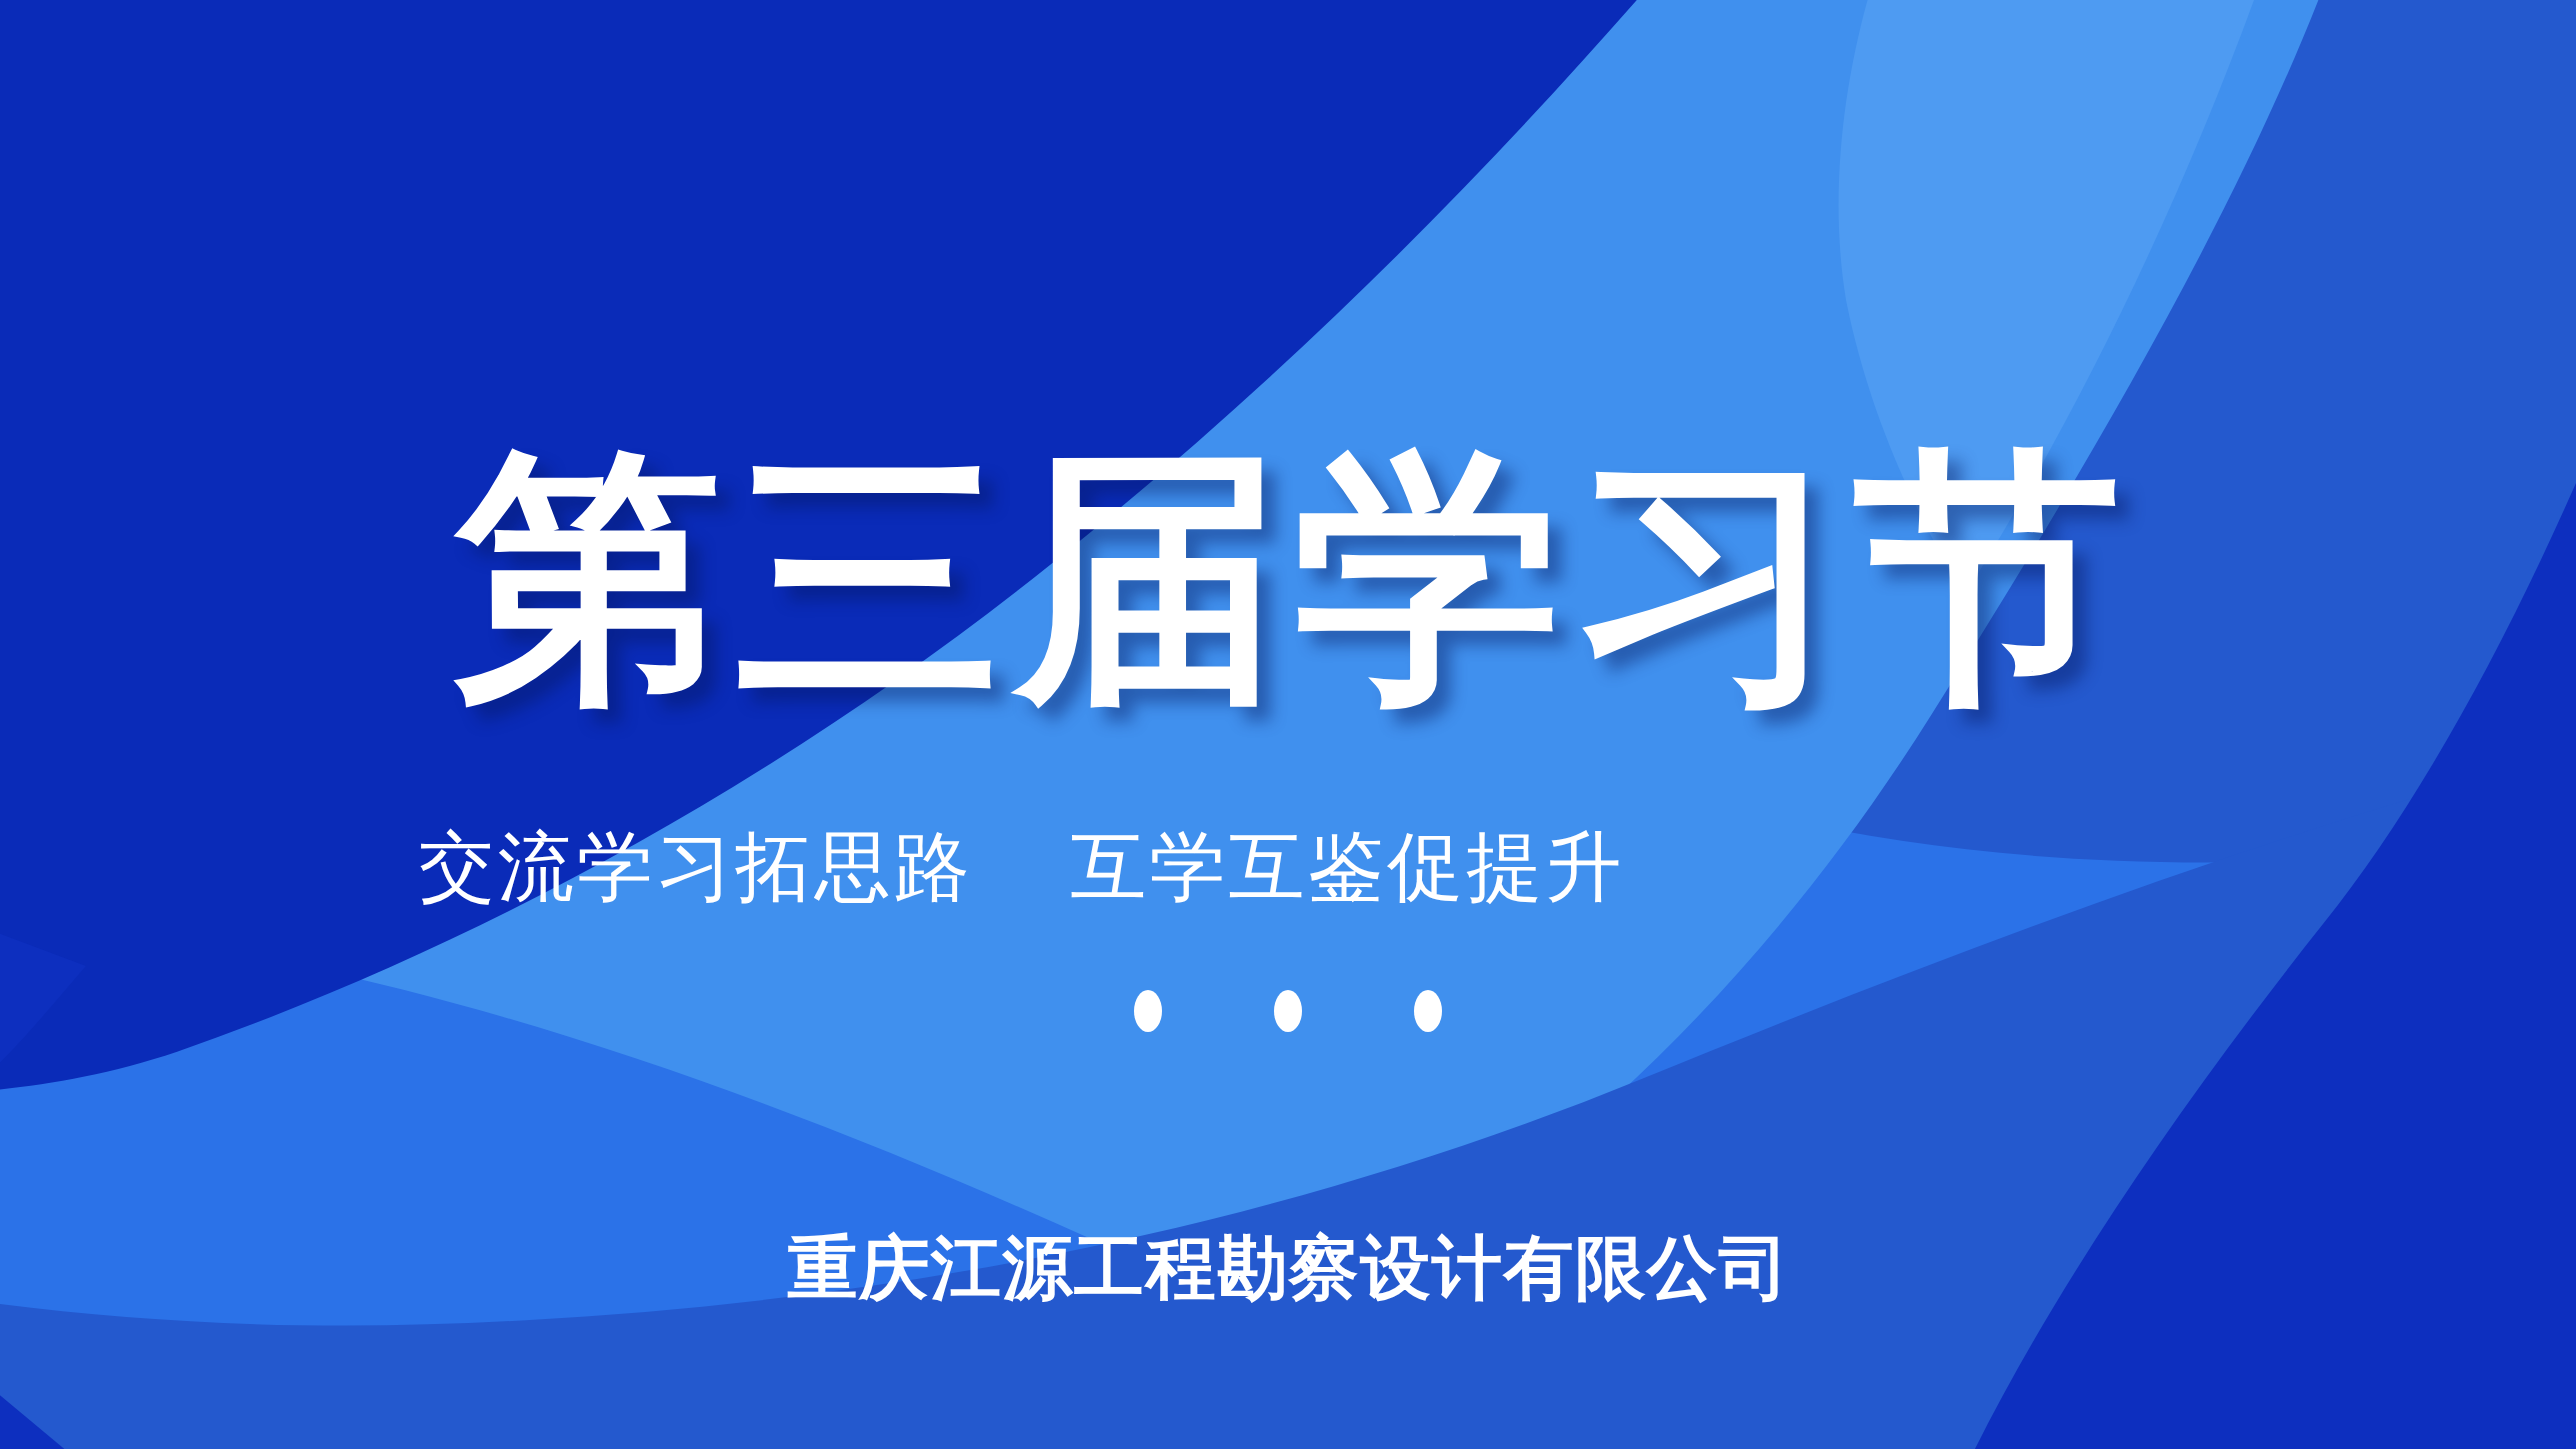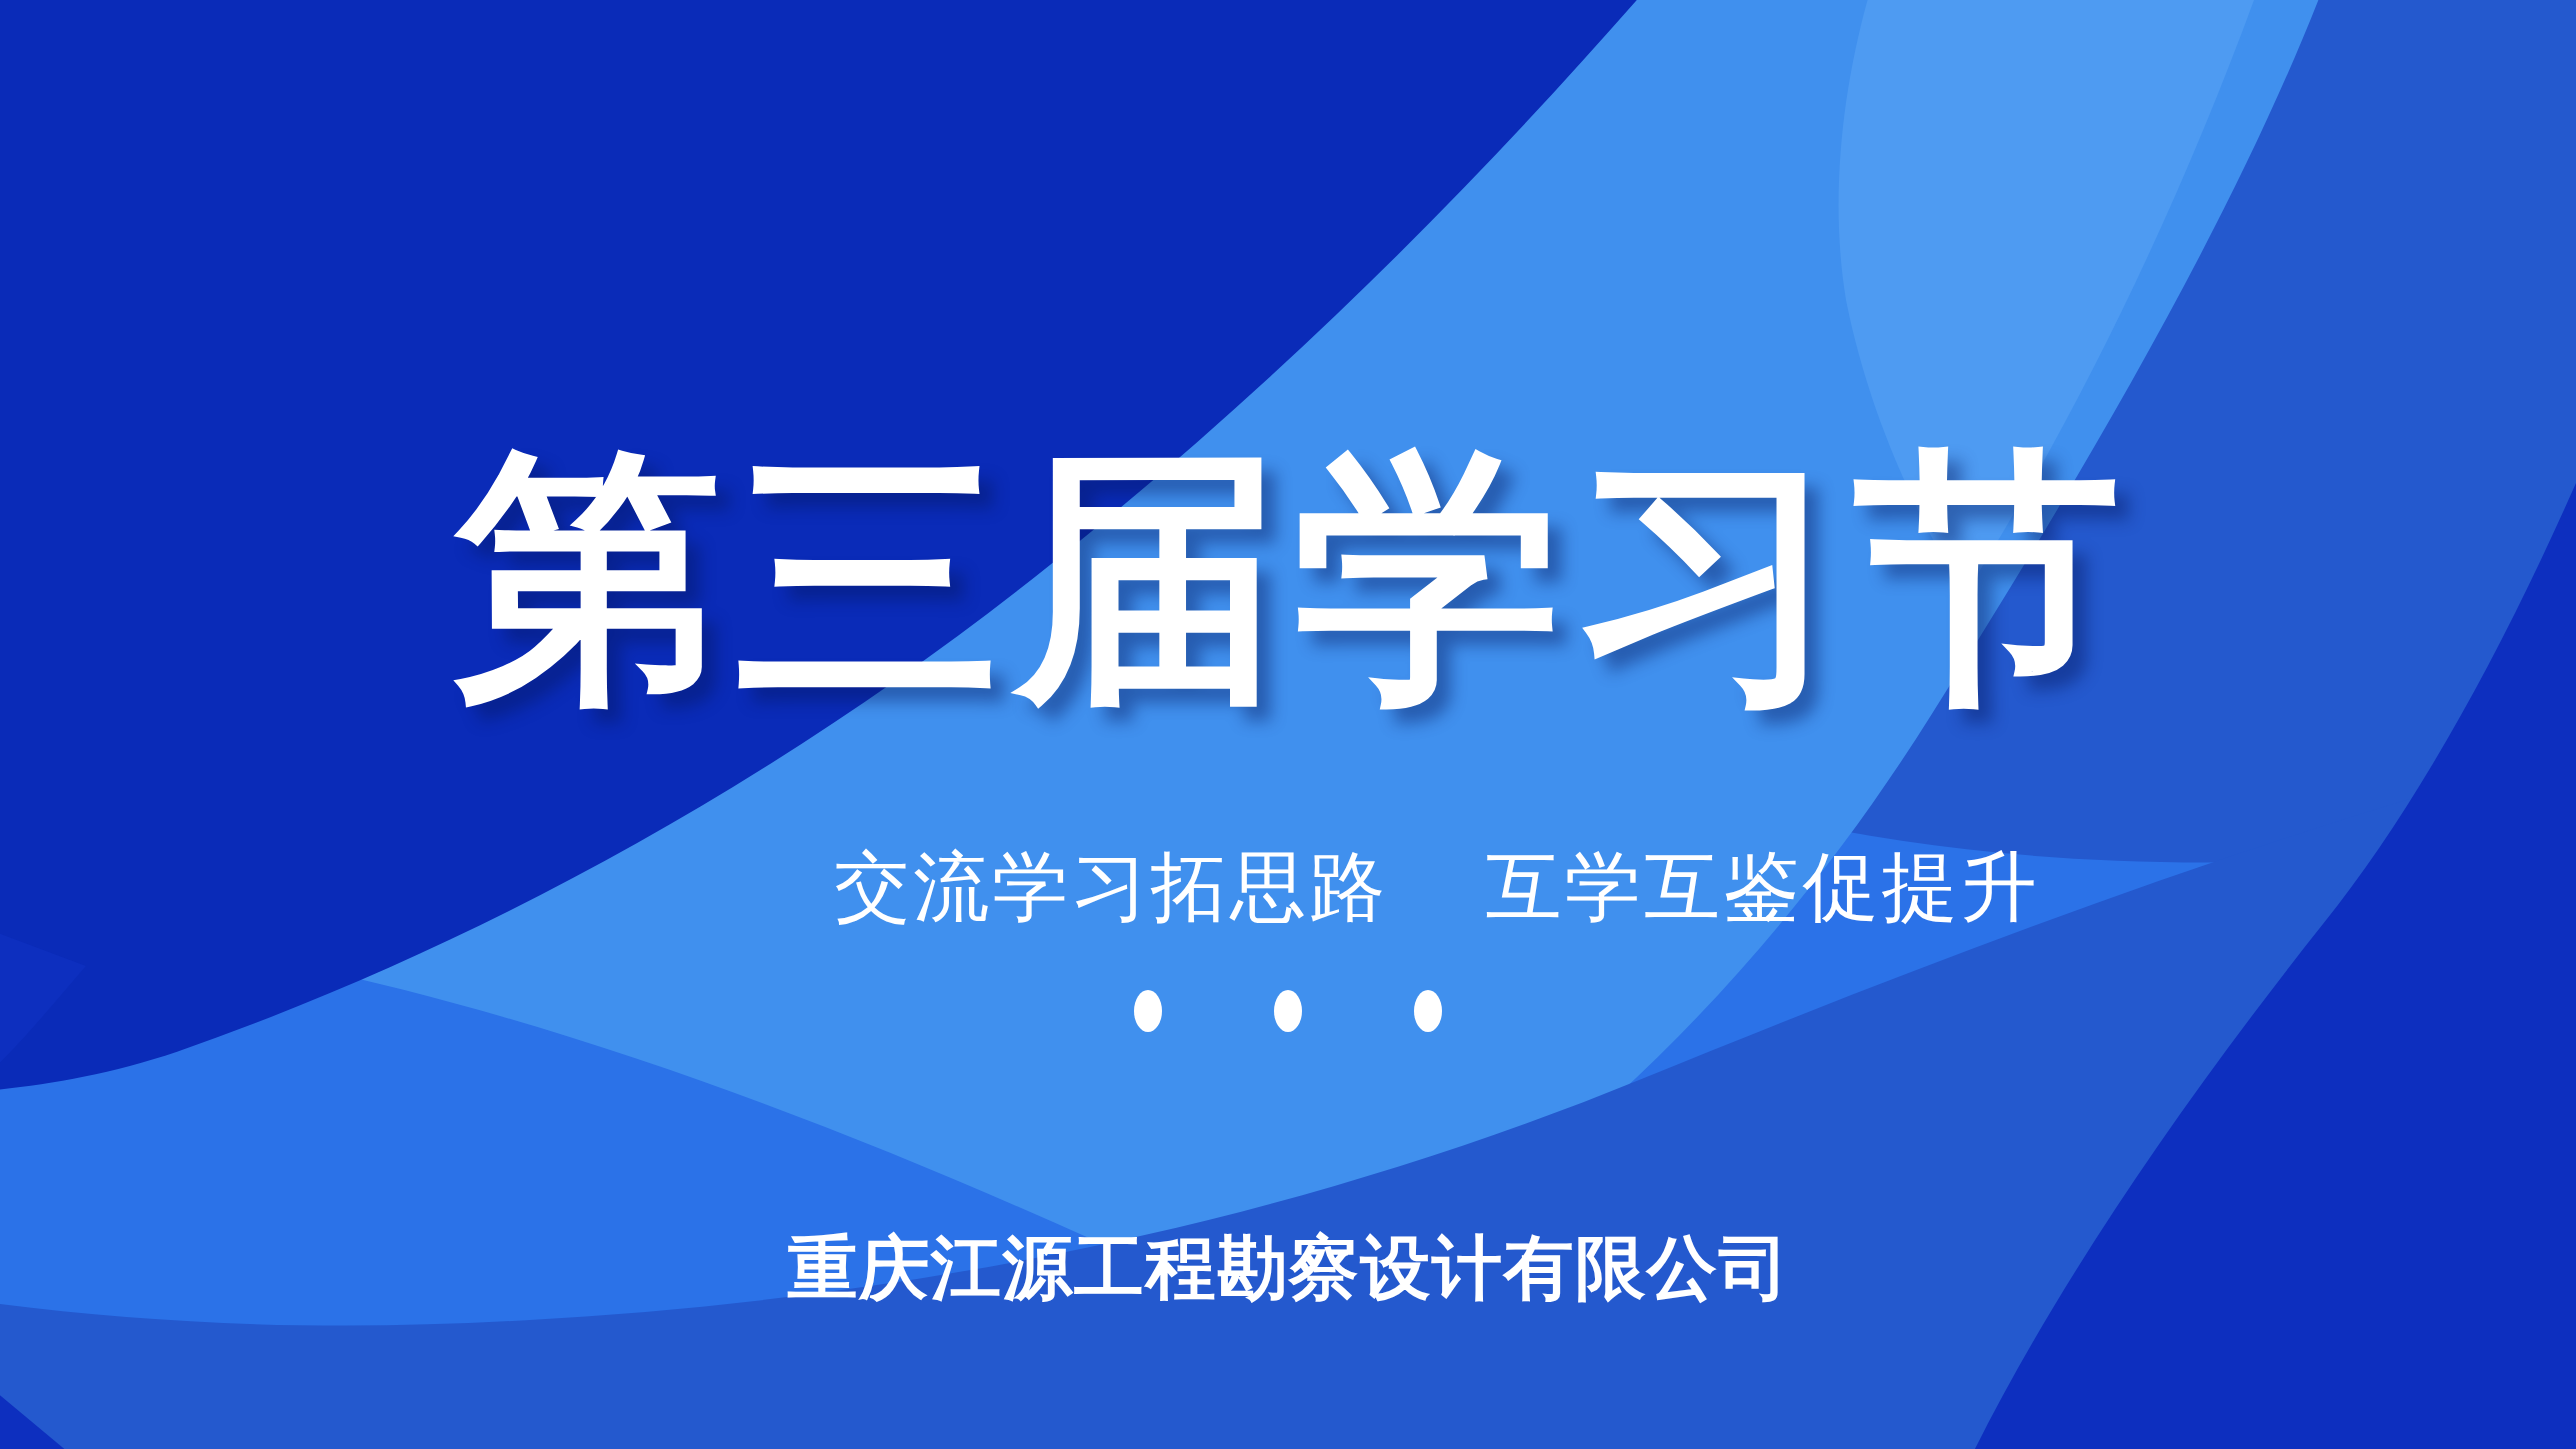--- a/index.html
+++ b/index.html
@@ -52,23 +52,23 @@
     font-weight: 700;
     letter-spacing: 11.8px;
     text-indent: 11.8px;
     white-space: nowrap;
     text-shadow: 14px 14px 16px rgba(5, 22, 90, 0.42);
   }
 
   .subtitle {
     position: absolute;
     left: 0;
-    top: 844px;
+    top: 824px;
     width: 2040px;
-    text-align: right;
+    text-align: center;
     color: #FFFFFF;
     font-size: 76px;
     line-height: 86px;
     font-weight: 400;
     letter-spacing: 3.2px;
     text-indent: 3.2px;
     white-space: pre;
   }
 
   .dots {

